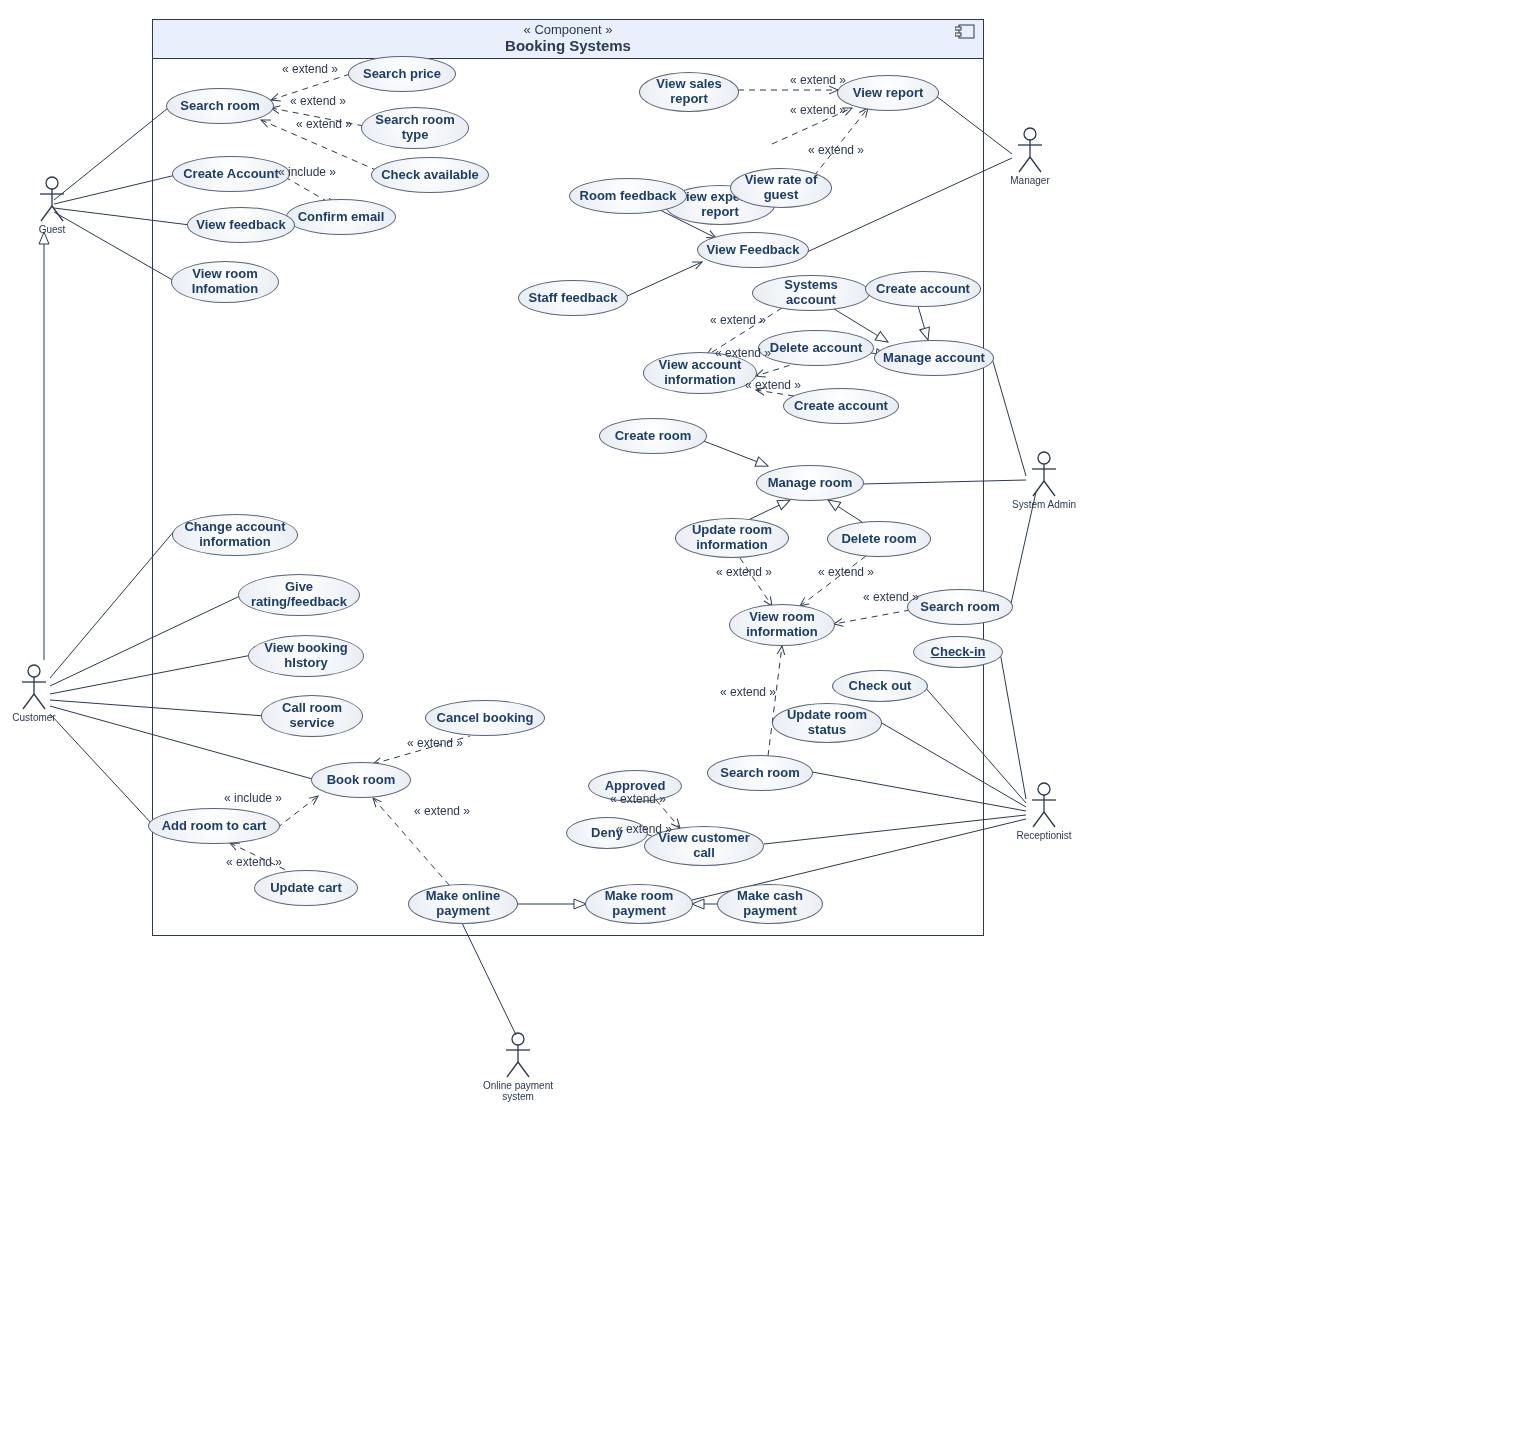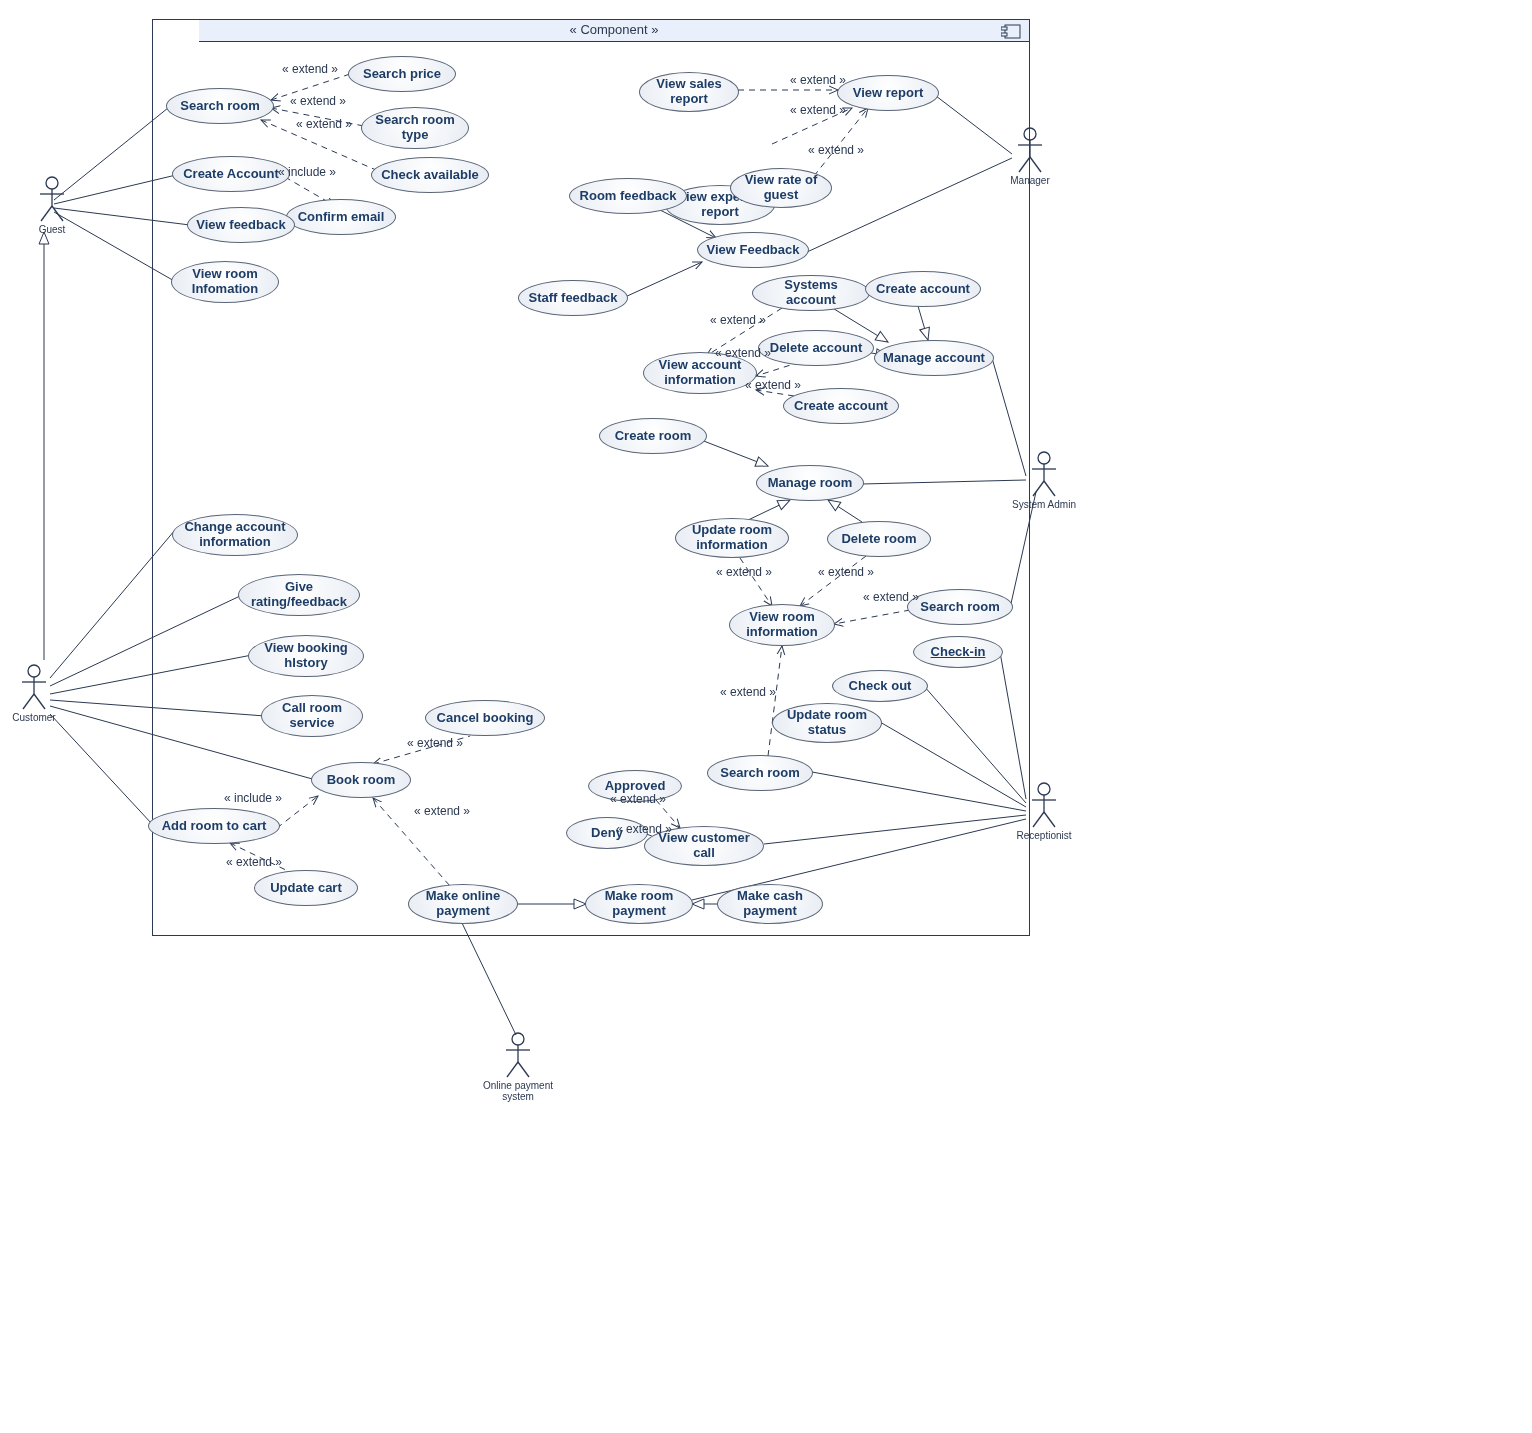--- a/index.html
+++ b/index.html
@@ -17,23 +17,24 @@
   .lbl{position:absolute;font-size:12px;color:#2b3952;white-space:nowrap;}
   svg.edges{position:absolute;left:0;top:0;pointer-events:none;}
   svg.edges line{stroke:#2b3952;stroke-width:1;}
   svg.edges line.dash{stroke-dasharray:6 5;}
 </style>
 </head>
 <body>
 
 <div class="canvas">
 
-  <div class="frame" id="frame" style="left: 152px; top: 19px; width: 830px; height: 915px; padding-left: 46px;">
+  <div class="frame" id="frame" style="left: 152px; top: 19px; width: 830px; height: 915px;">
     <div class="frame-head">
       <div class="stereo">« Component »</div>
+      <div class="title">Booking Systems</div>
       <svg class="comp-icon" viewBox="0 0 20 15">
         <rect x="4" y="1" width="15" height="13"></rect>
         <rect x="0" y="3" width="6" height="3"></rect>
         <rect x="0" y="9" width="6" height="3"></rect>
       </svg>
     </div>
   </div>
 
   <svg class="edges" id="edges" width="1532" height="1433">
     <defs>

